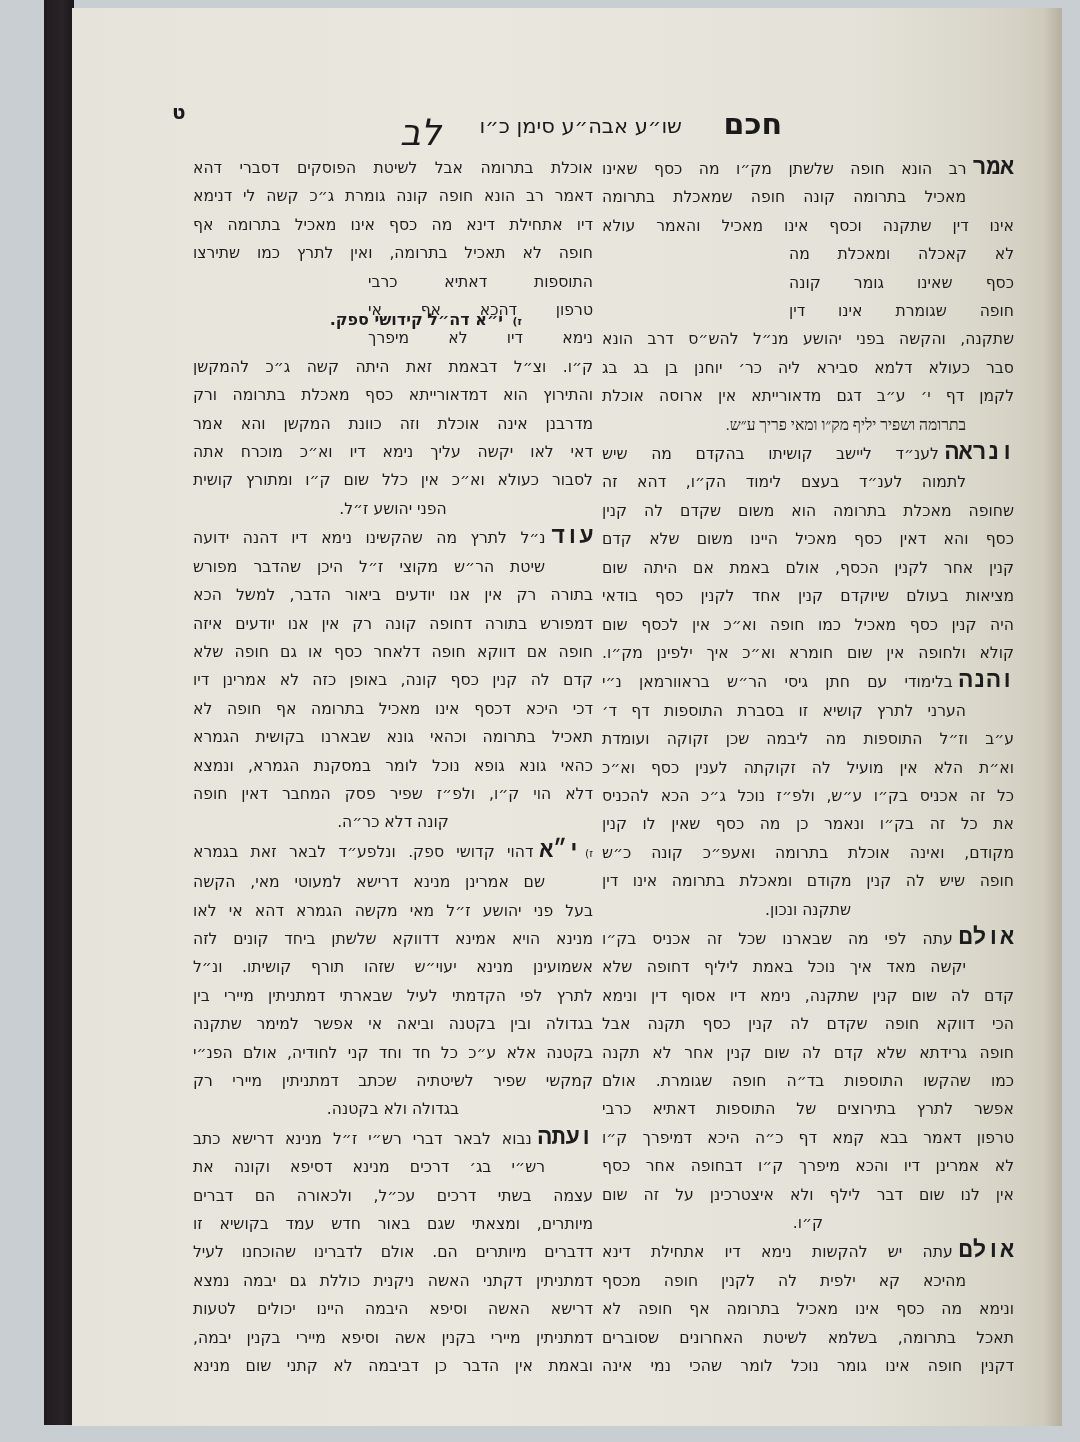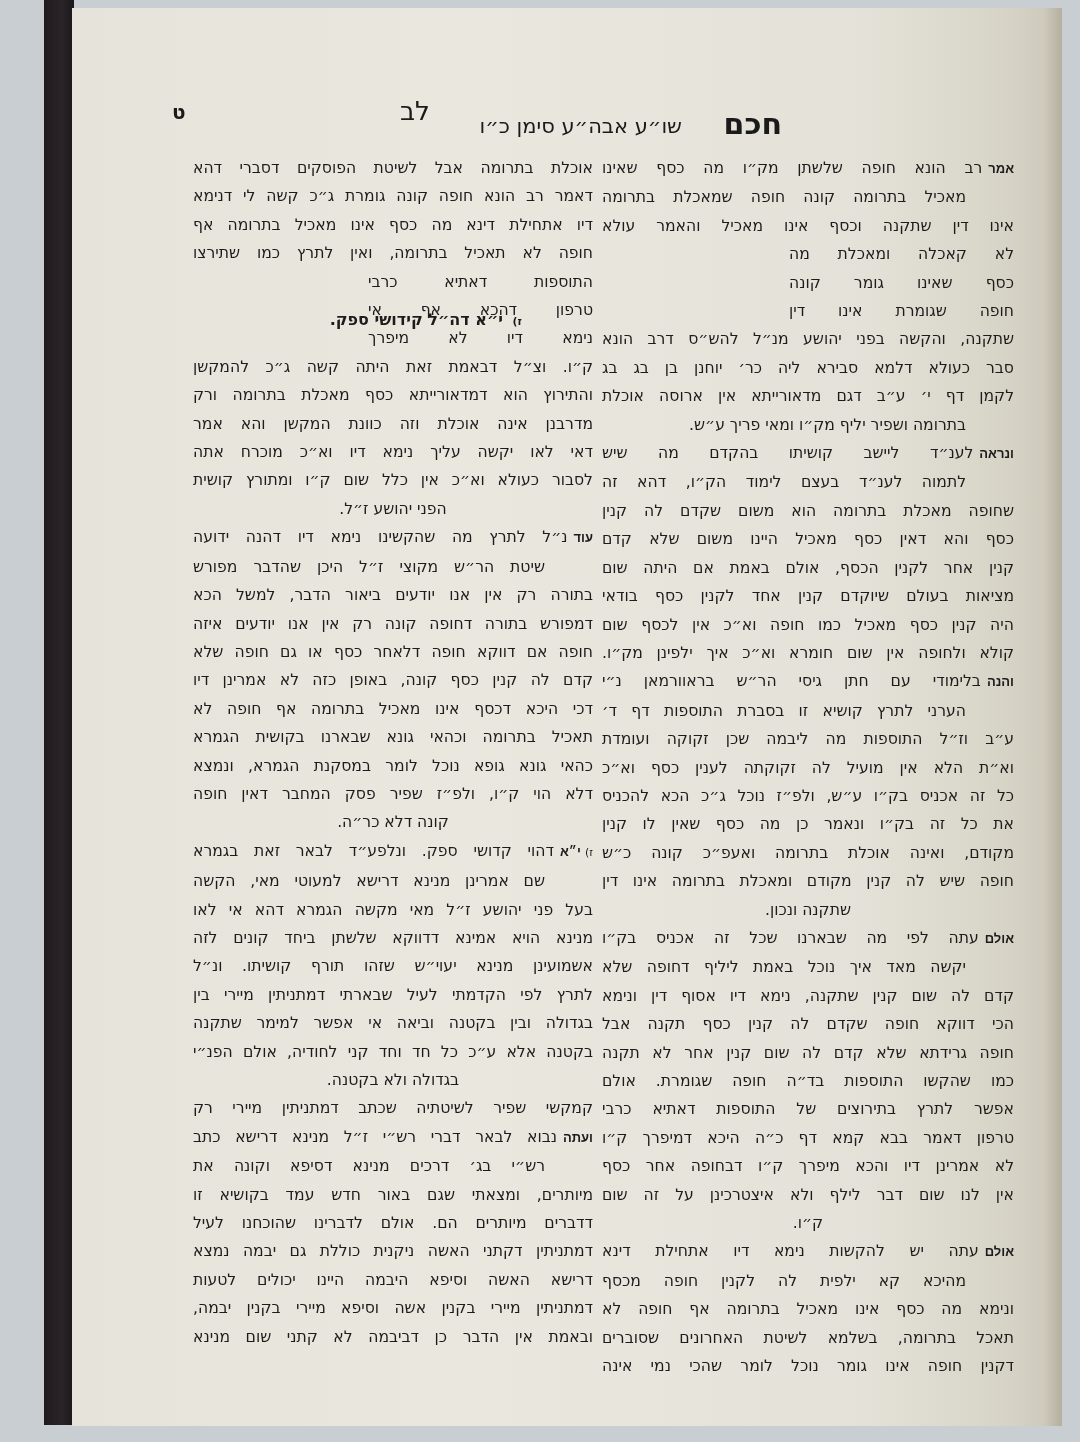--- a/index.html
+++ b/index.html
@@ -17,35 +17,35 @@
     background:linear-gradient(90deg,#e6e4da 0%, #e9e7de 40%, #e4e2d8 80%, #d6d3c6 95%, #c9c5b6 100%);
   }
   .page-edge {
     position:absolute; right:0; top:0; width:18px; height:100%;
     background:linear-gradient(90deg,rgba(0,0,0,0),rgba(120,110,90,0.25));
   }
   .header { position:absolute; top:0; left:0; width:100%; height:120px; }
   .hdr { position:absolute; color:#1a1a1a; direction:rtl; }
   .hdr-title { right:280px; top:98px; font-size:30px; font-weight:bold; font-family:"DejaVu Sans", sans-serif; }
   .hdr-sub { right:380px; top:106px; font-size:21px; font-family:"DejaVu Sans", sans-serif; }
-  .hdr-page-heb { left:328px; top:88px; font-size:26px; font-family:"DejaVu Sans", sans-serif; }
+  .hdr-page-heb { left:328px; top:104px; font-size:36px; font-family:"DejaVu Sans", sans-serif;font-style:italic; }
   .hdr-letter { left:100px; top:92px; font-size:20px; font-weight:bold; font-family:"DejaVu Sans", sans-serif; }
 
   .col {
     position:absolute; top:146px; direction:rtl; text-align:justify;
     font-family:"DejaVu Sans", sans-serif; font-size:15.6px; line-height:28.4px; color:#1c1c1c;
   }
   .col-right { right:48px; width:412px; }
   .col-left  { left:109px; width:400px;margin-left:12px; }
   .line { display:block; white-space:nowrap; text-align-last:justify; }
   .line.indent { padding-right:48px; }
   .line.center { text-align:center; text-align-last:center; }
-  .line.short { text-align-last:right; }
+  .line.short { text-align-last:right;font-family:Liberation Serif, serif; }
   .line.half { width:225px; }
-  .lead { font-weight:bold; font-size:13px; font-family:Liberation Sans, sans-serif; margin-left:6px; }
+  .lead { font-weight:bold; font-size:23px; font-family:Liberation Mono, monospace; margin-left:6px; }
   .note-num { font-size:11px; margin-left:4px; }
 
   .inline-note {
     position:absolute; direction:rtl; font-family:"DejaVu Sans", sans-serif;
     font-size:16px; font-weight:bold; color:#1c1c1c; white-space:nowrap;margin-left:21px;
   }
 </style>
 </head>
 <body>
 
@@ -137,24 +137,25 @@
       <span class="line"><span>דלא הוי ק״ו, ולפ״ז שפיר פסק המחבר דאין חופה</span></span>
       <span class="line center"><span>קונה דלא כר״ה.</span></span>
       <span class="line"><span class="note-num">ז)</span><span class="lead">י״א</span><span>דהוי קדושי ספק. ונלפע״ד לבאר זאת בגמרא</span></span>
       <span class="line indent"><span>שם אמרינן מנינא דרישא למעוטי מאי, הקשה</span></span>
       <span class="line"><span>בעל פני יהושע ז״ל מאי מקשה הגמרא דהא אי לאו</span></span>
       <span class="line"><span>מנינא הויא אמינא דדווקא שלשתן ביחד קונים לזה</span></span>
       <span class="line"><span>אשמועינן מנינא יעוי״ש שזהו תורף קושיתו. ונ״ל</span></span>
       <span class="line"><span>לתרץ לפי הקדמתי לעיל שבארתי דמתניתין מיירי בין</span></span>
       <span class="line"><span>בגדולה ובין בקטנה וביאה אי אפשר למימר שתקנה</span></span>
       <span class="line"><span>בקטנה אלא ע״כ כל חד וחד קני לחודיה, אולם הפנ״י</span></span>
+      <span class="line"><span>קמקשי שפיר לשיטתיה שכתב דמתניתין מיירי רק</span></span>
       <span class="line center"><span>בגדולה ולא בקטנה.</span></span>
-      <span class="line"><span>קמקשי שפיר לשיטתיה שכתב דמתניתין מיירי רק</span></span>
       <span class="line"><span class="lead">ועתה</span><span>נבוא לבאר דברי רש״י ז״ל מנינא דרישא כתב</span></span>
       <span class="line indent"><span>רש״י בג׳ דרכים מנינא דסיפא וקונה את</span></span>
+      <span class="line"><span>עצמה בשתי דרכים עכ״ל, ולכאורה הם דברים</span></span>
       <span class="line"><span>מיותרים, ומצאתי שגם באור חדש עמד בקושיא זו</span></span>
       <span class="line"><span>דדברים מיותרים הם. אולם לדברינו שהוכחנו לעיל</span></span>
       <span class="line"><span>דמתניתין דקתני האשה ניקנית כוללת גם יבמה נמצא</span></span>
       <span class="line"><span>דרישא האשה וסיפא היבמה היינו יכולים לטעות</span></span>
       <span class="line"><span>דמתניתין מיירי בקנין אשה וסיפא מיירי בקנין יבמה,</span></span>
       <span class="line"><span>ובאמת אין הדבר כן דביבמה לא קתני שום מנינא</span></span>
     </div>
 </div>
 
 </body></html>

